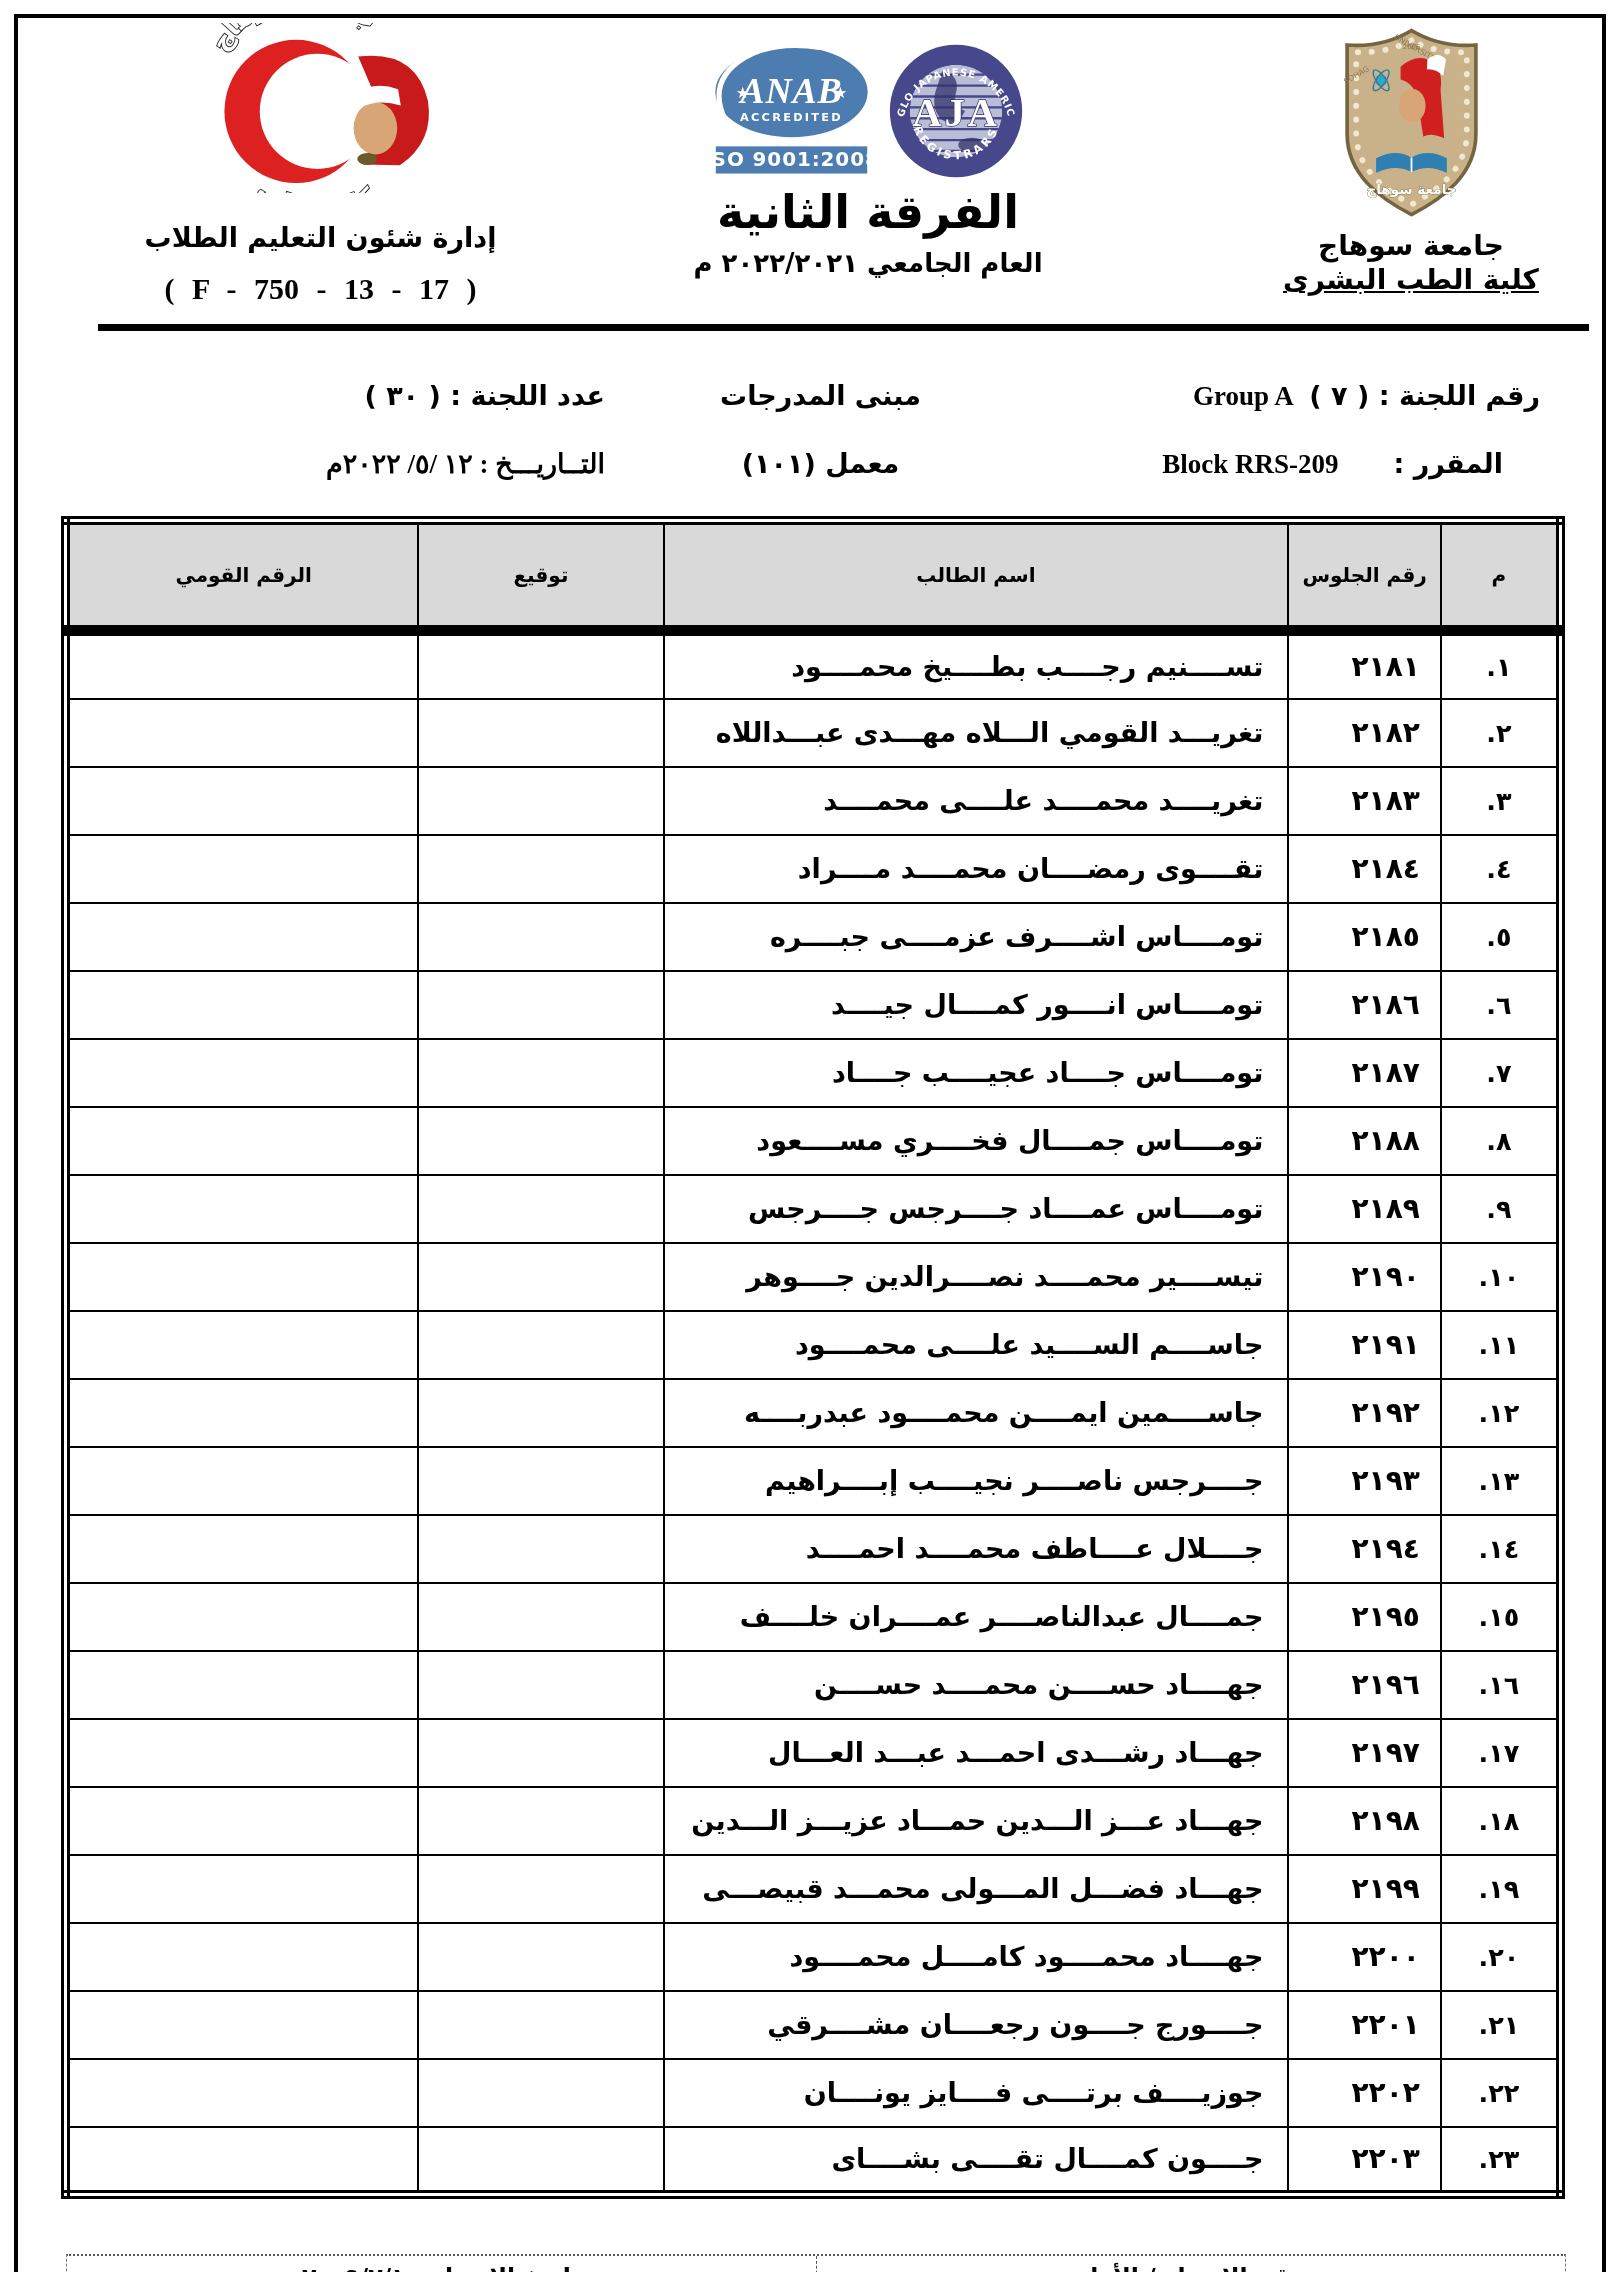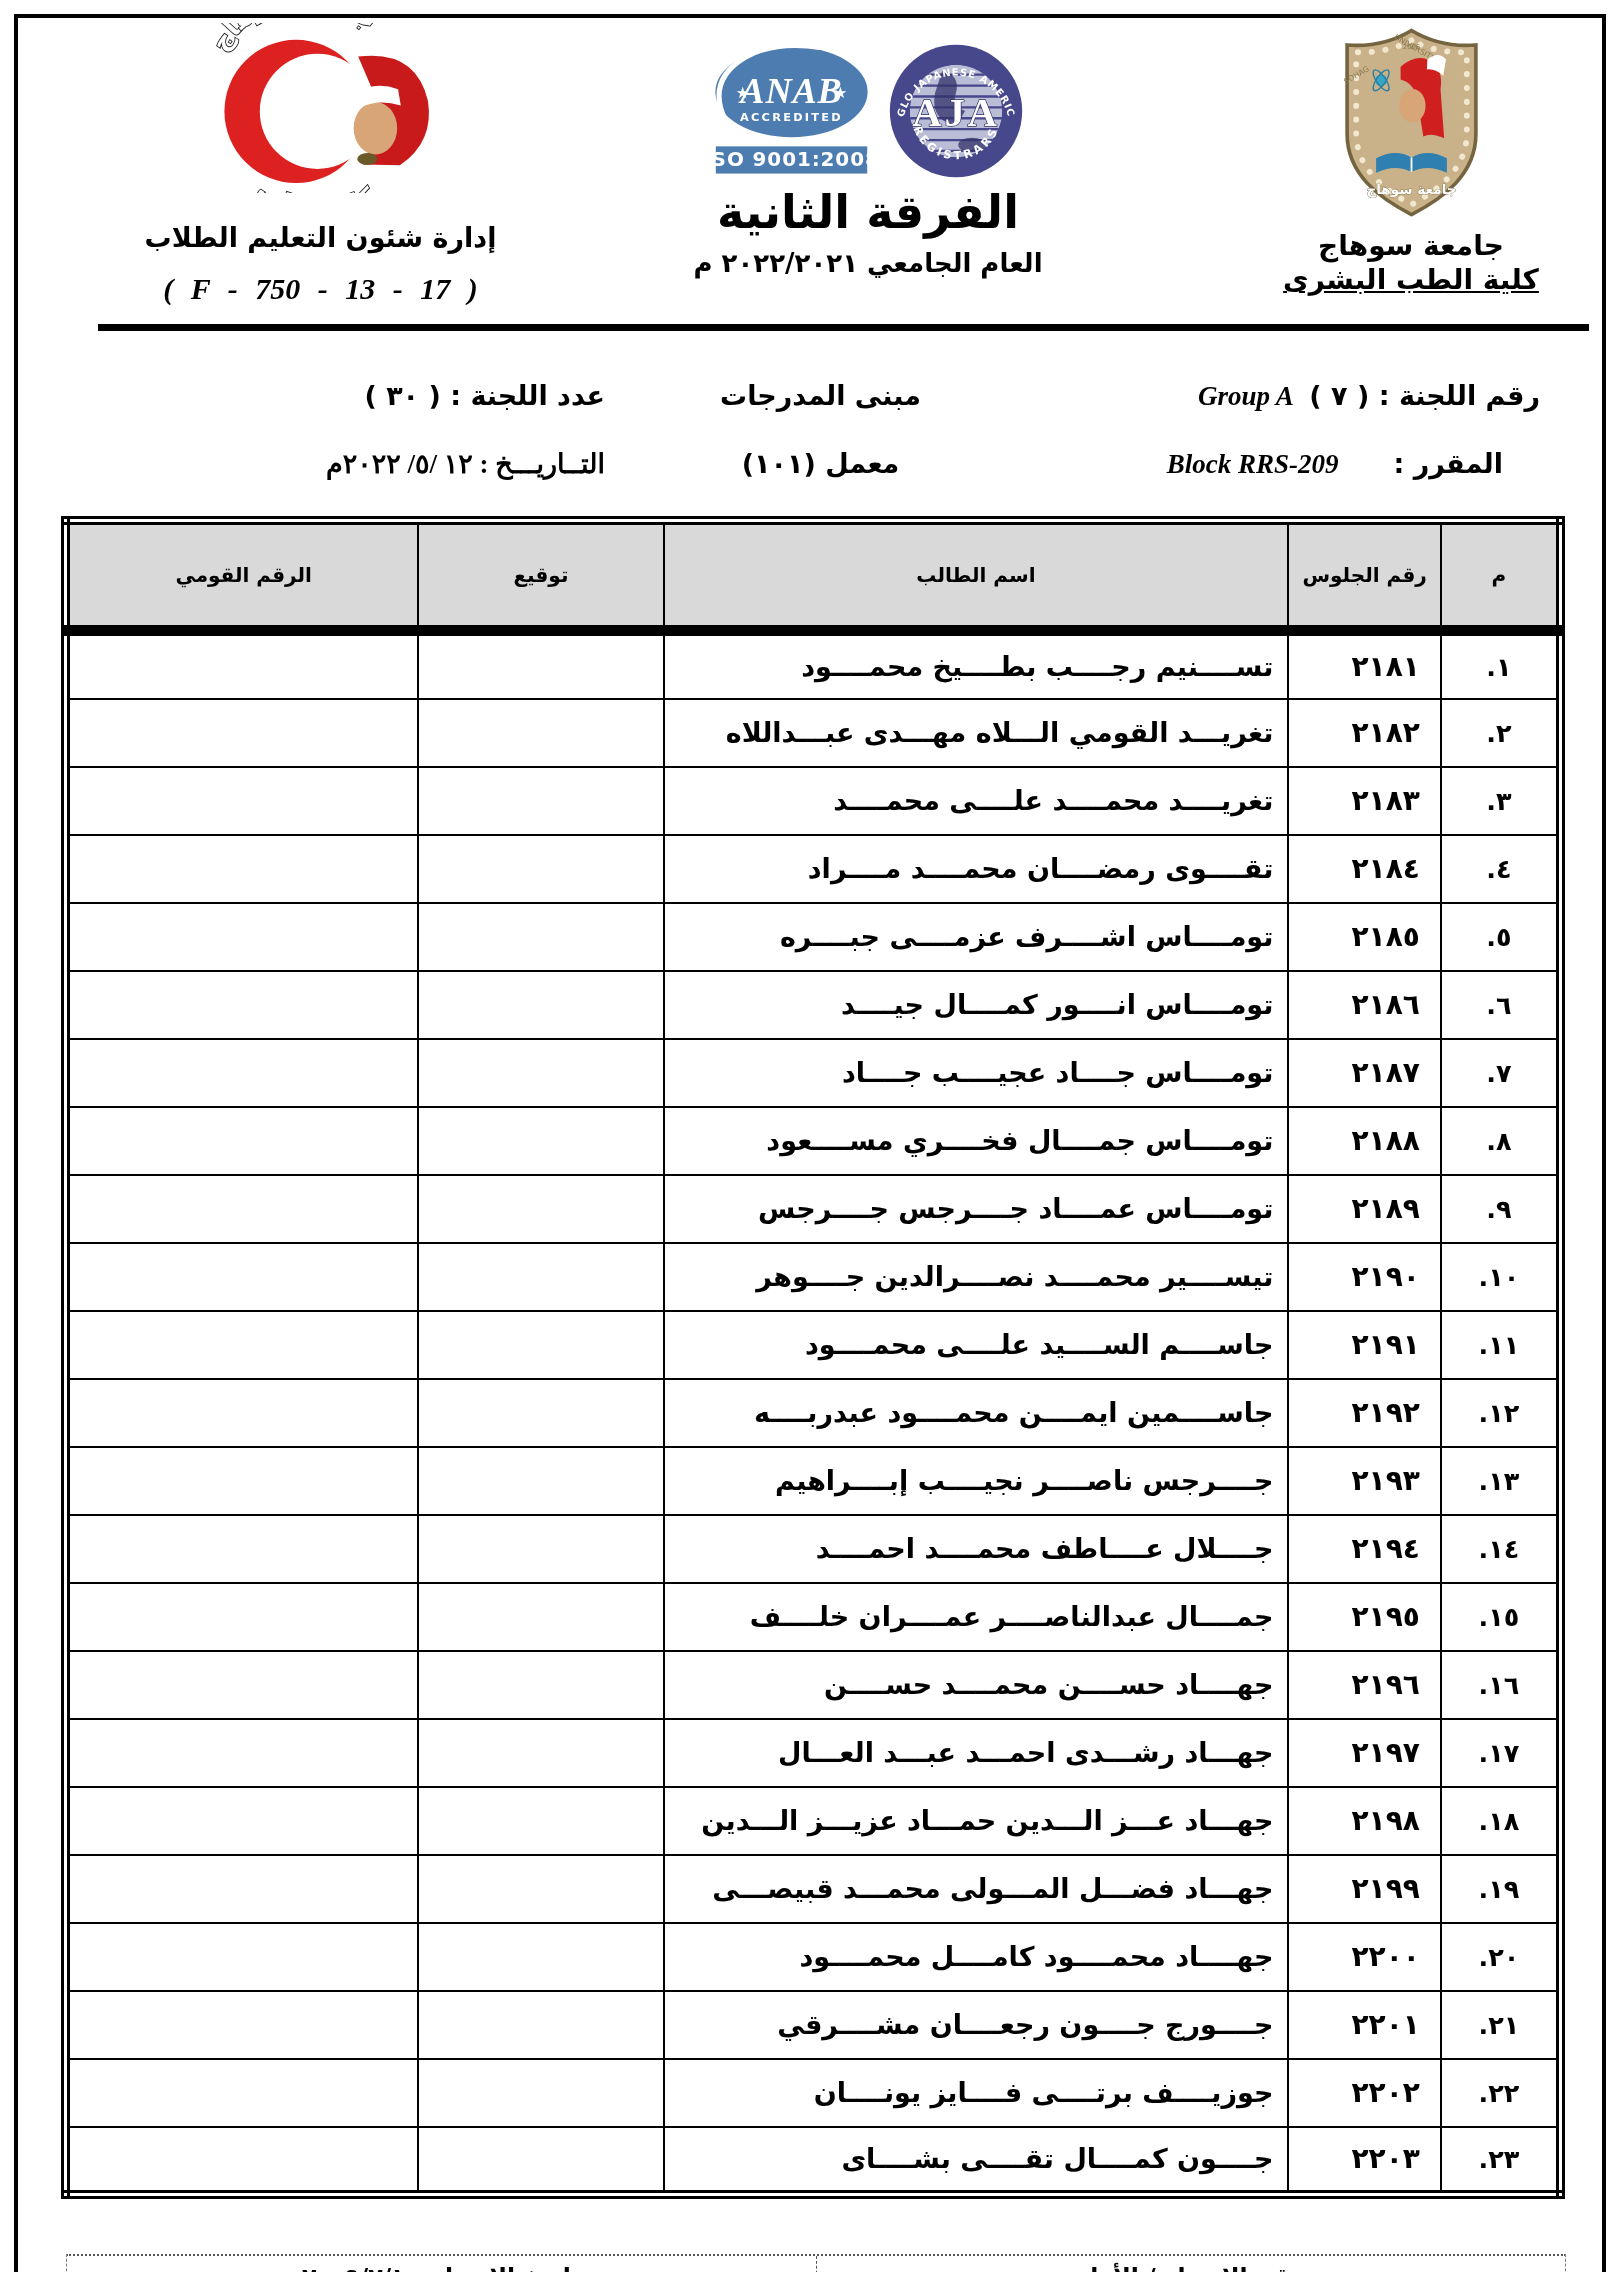--- a/index.html
+++ b/index.html
@@ -5,21 +5,21 @@
   html,body { margin:0; padding:0; background:#e8e8e8; }
   .page {
     position:relative; width:1620px; height:2349px; margin:0 auto;
     background:#ffffff; overflow:hidden;
     font-family:"DejaVu Sans", sans-serif; color:#000;
     direction:rtl;
   }
   .page-frame {
     position:absolute; inset:13.6px; border:4.5px solid #000; pointer-events:none;
   }
-  .latin { font-family:"Liberation Serif", serif;font-style:italic; }
+  .latin { font-family:"Liberation Serif", serif; }
 
   
   .hdr-right { position:absolute; top:25px; right:50px; width:318px; text-align:center; }
   .hdr-right .uni-line   { font-size:28px; font-weight:bold; margin-top:8.2px; line-height:1.15; }
   .hdr-right .fac-line   { font-size:28px; font-weight:bold; line-height:1.25;text-decoration:underline; }
 
   .hdr-center { position:absolute; top:43px; left:636px; width:464px; text-align:center; }
   .logo-row { display:flex; justify-content:center; align-items:flex-start; gap:16.4px; direction:ltr; }
   .grade-line { font-size:46px; font-weight:bold; margin-top:8px; line-height:1.1; }
   .year-line  { font-size:26px; font-weight:bold; margin-top:11.8px; line-height:1.1; }
@@ -47,21 +47,21 @@
   }
   table.roster th, table.roster td { border:2.7px solid #000; overflow:hidden; }
   table.roster thead th {
     background:#d9d9d9; height:98px; font-size:20px; font-weight:bold;
     border-bottom:11.8px solid #000; line-height:1.15; vertical-align:middle; text-align:center;
   }
   table.roster tbody tr { height:68px; }
   table.roster tbody td { font-weight:bold; vertical-align:middle; background:#fff; }
   td.c-serial { text-align:center; font-size:25.5px; }
   td.c-seat   { text-align:center; font-size:28px; letter-spacing:6.4px;padding-left:43px; }
-  td.c-name   { text-align:right; padding-right:14px; font-size:27px; white-space:nowrap; }
+  td.c-name   { text-align:right; padding-right:24px; font-size:27px; white-space:nowrap; }
   td.c-sig, td.c-nid { background:#fff; }
 
   
   .foot-box {
     position:absolute; top:2254px; left:66px; width:1498px; height:42px;
     border-top:2.3px dotted #555; border-bottom:2.3px dotted #555;
     border-left:1.4px dashed #777; border-right:1.4px dashed #777;
     display:flex; font-weight:bold; font-size:23.6px;
   }
   .foot-cell { width:50%; display:flex; align-items:center; justify-content:center; }

